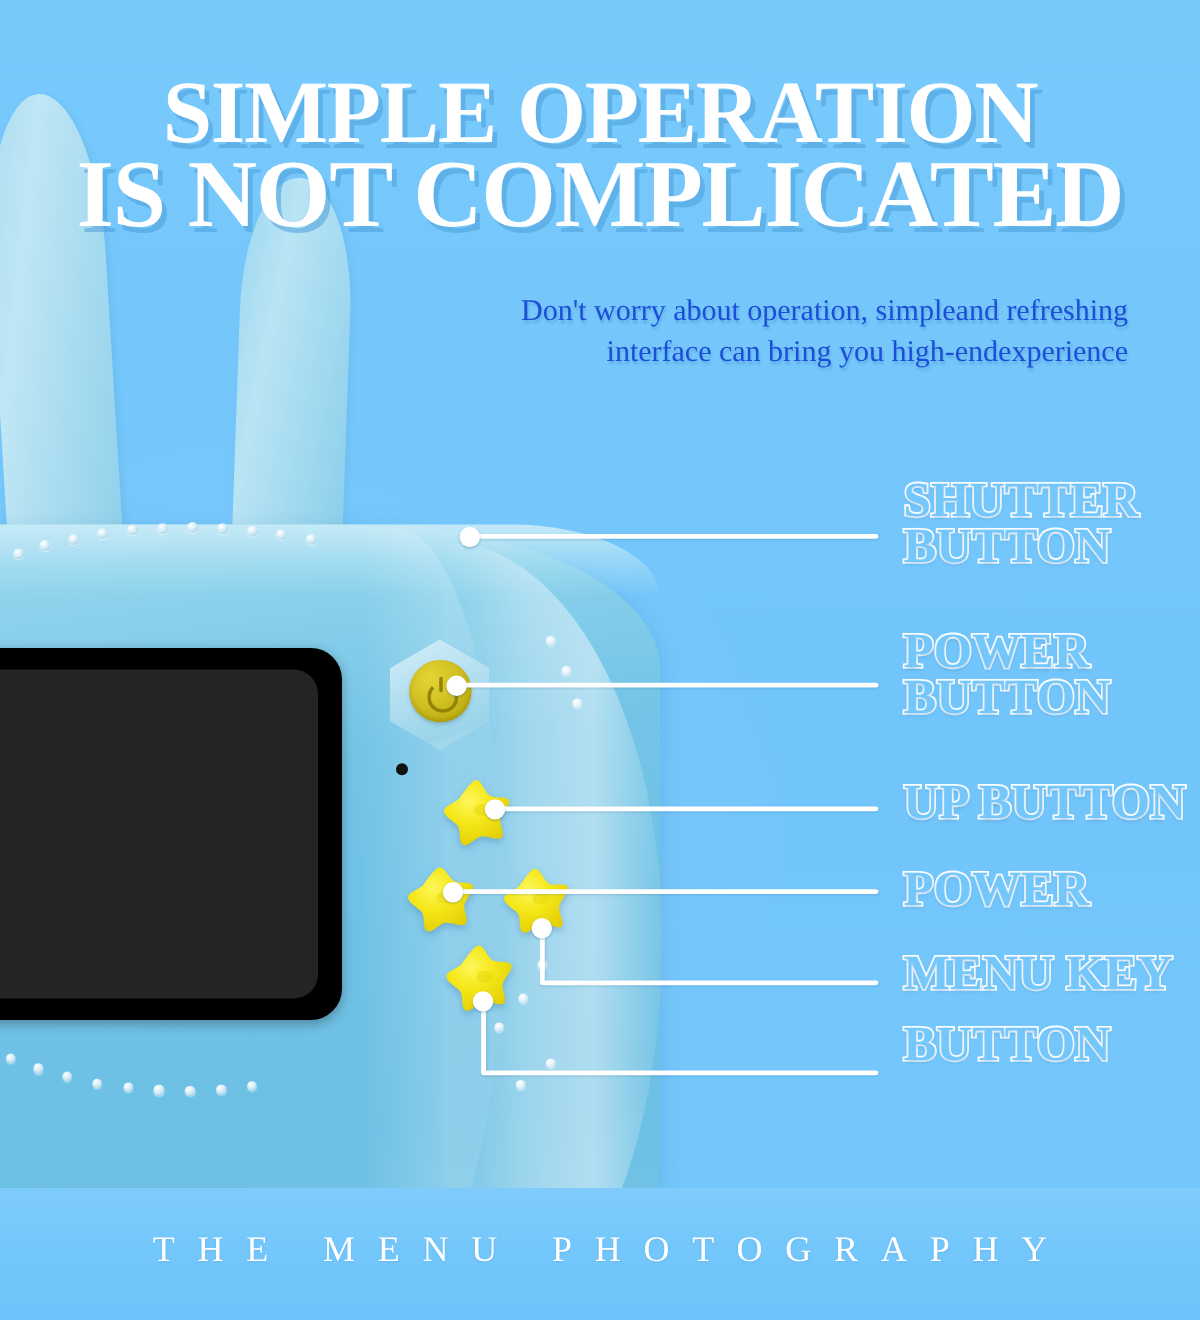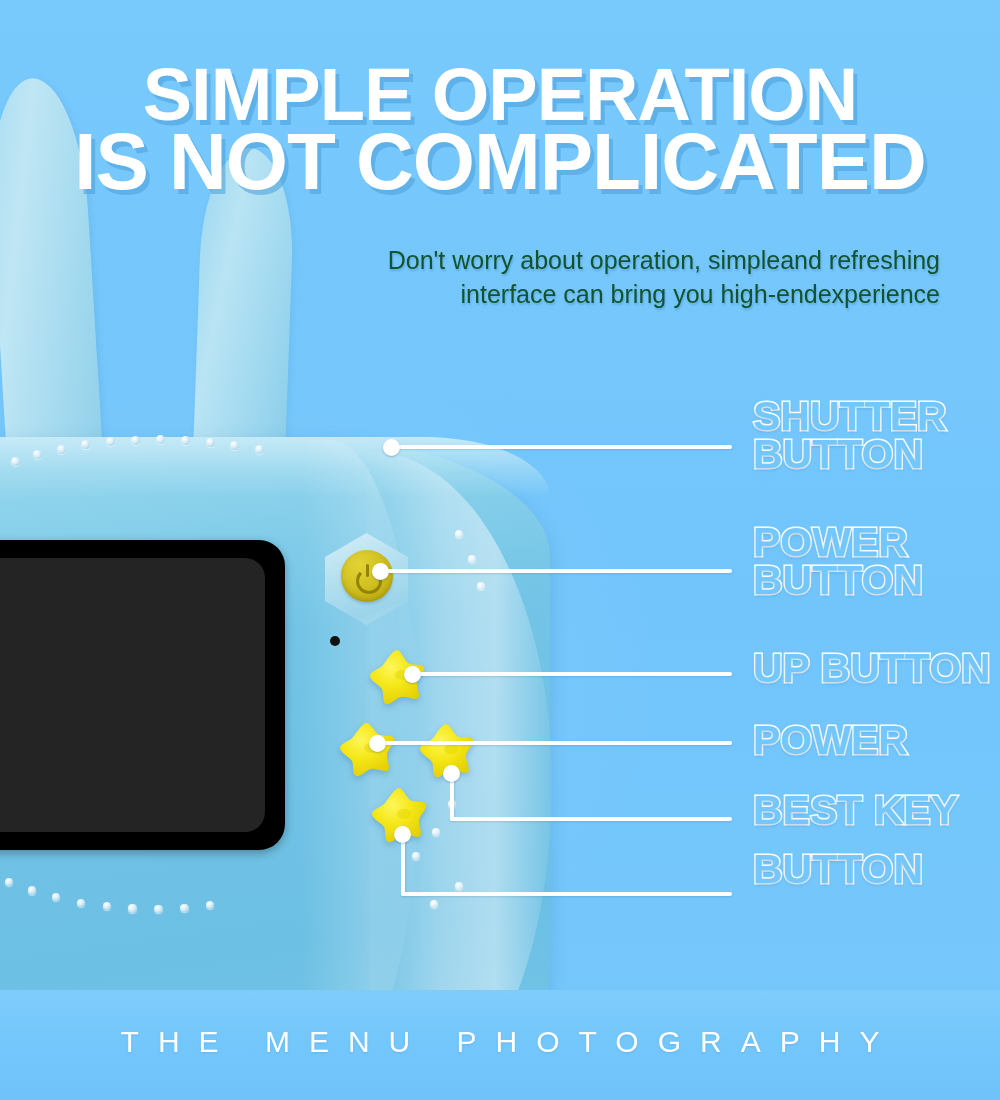--- a/index.html
+++ b/index.html
@@ -6,21 +6,21 @@
     margin: 0;
     padding: 0;
     background: #ffffff;
   }
   #stage {
     position: relative;
     width: 1000px;
     height: 1100px;
     overflow: hidden;
     background: #74c7fb;
-    font-family: Liberation Sans, sans-serif;
+    font-family: Liberation Serif, serif;
   }
 
   
   .bg-wash {
     position: absolute;
     inset: 0;
     background:
       radial-gradient(ellipse 700px 500px at 18% 62%, rgba(255,255,255,0.10) 0%, rgba(255,255,255,0) 70%),
       linear-gradient(180deg, #78c9fc 0%, #72c5fb 55%, #76c8fb 100%);
   }
@@ -249,21 +249,21 @@
   }
   .headline .hl1 { font-size: 74px; }
   .headline .hl2 { font-size: 80px; }
 
   .subtitle {
     position: absolute;
     left: 240px;
     top: 243px;
     width: 700px;
     text-align: right;
-    color: #14532d;
+    color: #1d4ed8;
     font-size: 25px;
     line-height: 1.36;
     font-stretch: condensed;
     text-shadow: 1px 2px 2px rgba(60,140,200,0.45);
     z-index: 10;
     pointer-events: none;
   }
   .subtitle span { display: block; white-space: nowrap; }
 
   
@@ -476,21 +476,21 @@
     <span>POWER</span>
     <span>BUTTON</span>
   </div>
   <div class="callout c-up">
     <span>UP BUTTON</span>
   </div>
   <div class="callout c-menu">
     <span>POWER</span>
   </div>
   <div class="callout c-mode">
-    <span>BEST KEY</span>
+    <span>MENU KEY</span>
   </div>
   <div class="callout c-down">
     <span>BUTTON</span>
   </div>
 
   <div class="bottom-band"></div>
   <div class="bottom-text">THE MENU PHOTOGRAPHY</div>
 
 </div>
 

